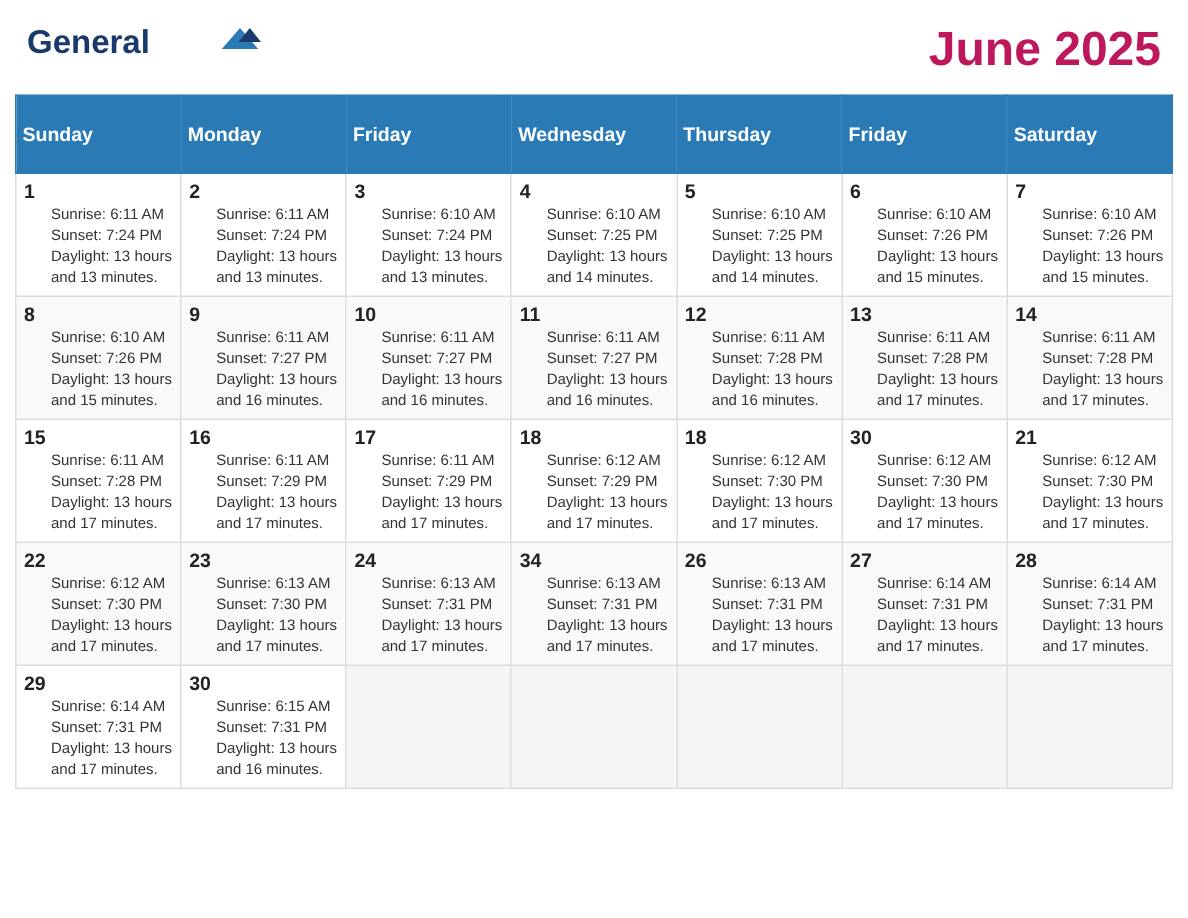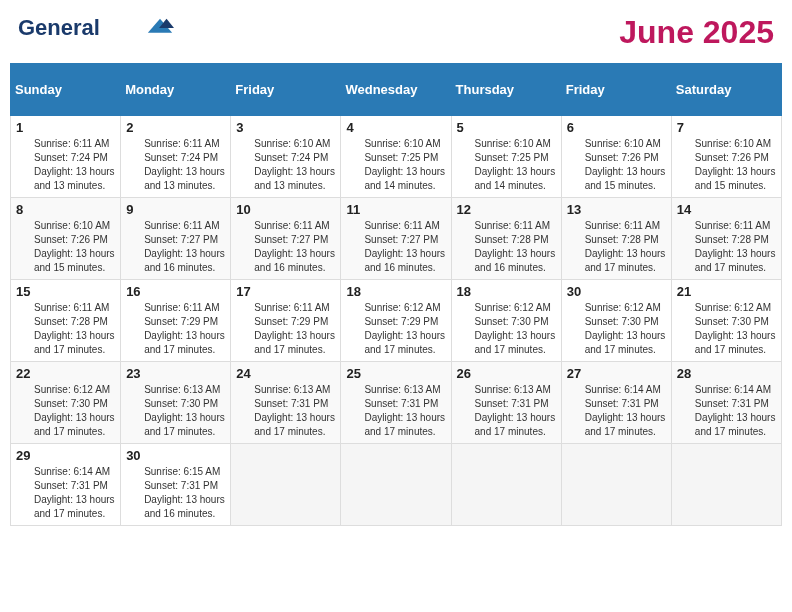--- a/index.html
+++ b/index.html
@@ -222,21 +222,21 @@
         </td>
         <td>
           <span class="day-number">23</span>
           <div class="cell-text">Sunrise: 6:13 AM<br>Sunset: 7:30 PM<br>Daylight: 13 hours<br>and 17 minutes.</div>
         </td>
         <td>
           <span class="day-number">24</span>
           <div class="cell-text">Sunrise: 6:13 AM<br>Sunset: 7:31 PM<br>Daylight: 13 hours<br>and 17 minutes.</div>
         </td>
         <td>
-          <span class="day-number">25</span>
+          <span class="day-number">34</span>
           <div class="cell-text">Sunrise: 6:13 AM<br>Sunset: 7:31 PM<br>Daylight: 13 hours<br>and 17 minutes.</div>
         </td>
         <td>
           <span class="day-number">26</span>
           <div class="cell-text">Sunrise: 6:13 AM<br>Sunset: 7:31 PM<br>Daylight: 13 hours<br>and 17 minutes.</div>
         </td>
         <td>
           <span class="day-number">27</span>
           <div class="cell-text">Sunrise: 6:14 AM<br>Sunset: 7:31 PM<br>Daylight: 13 hours<br>and 17 minutes.</div>
         </td>

